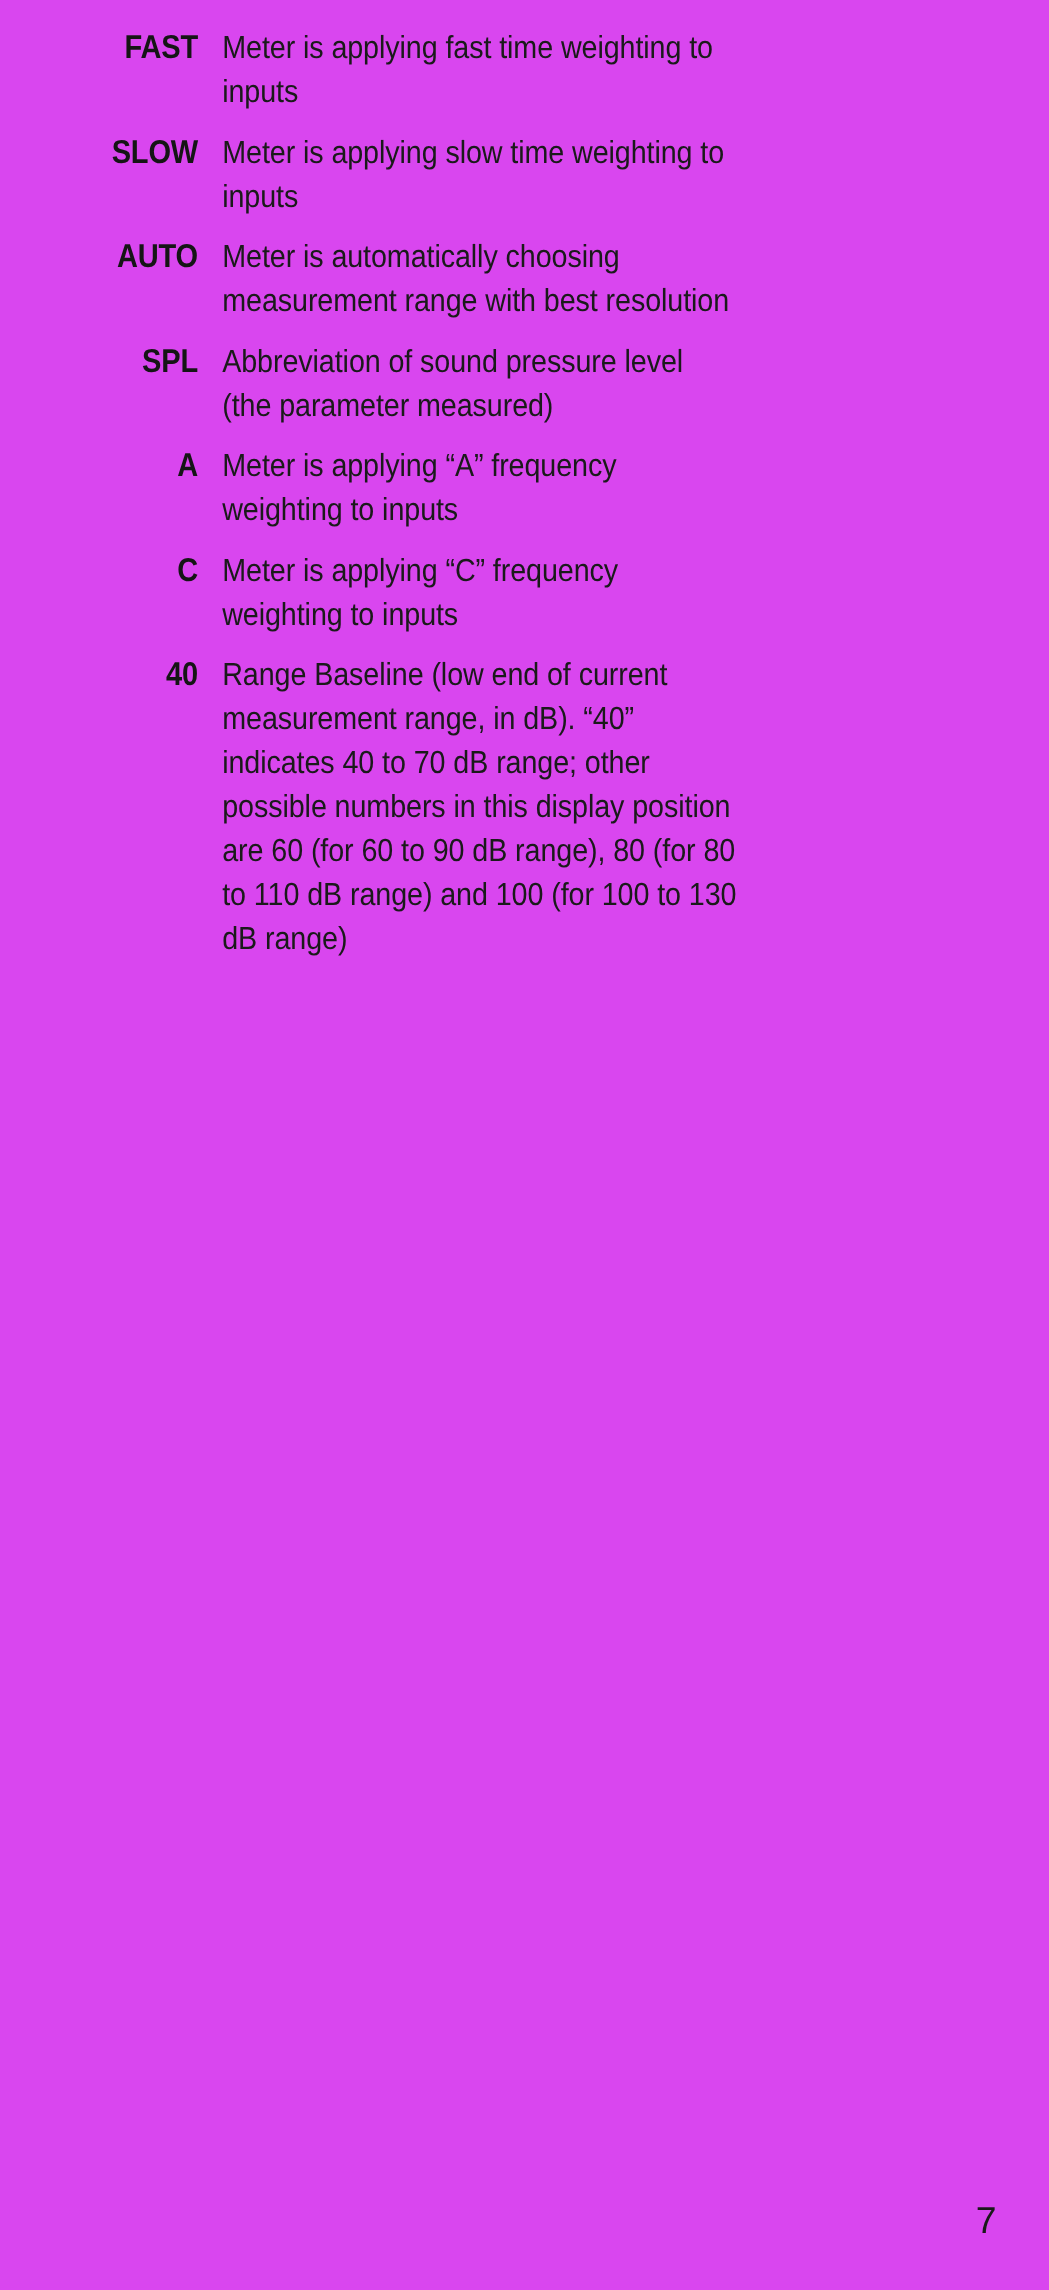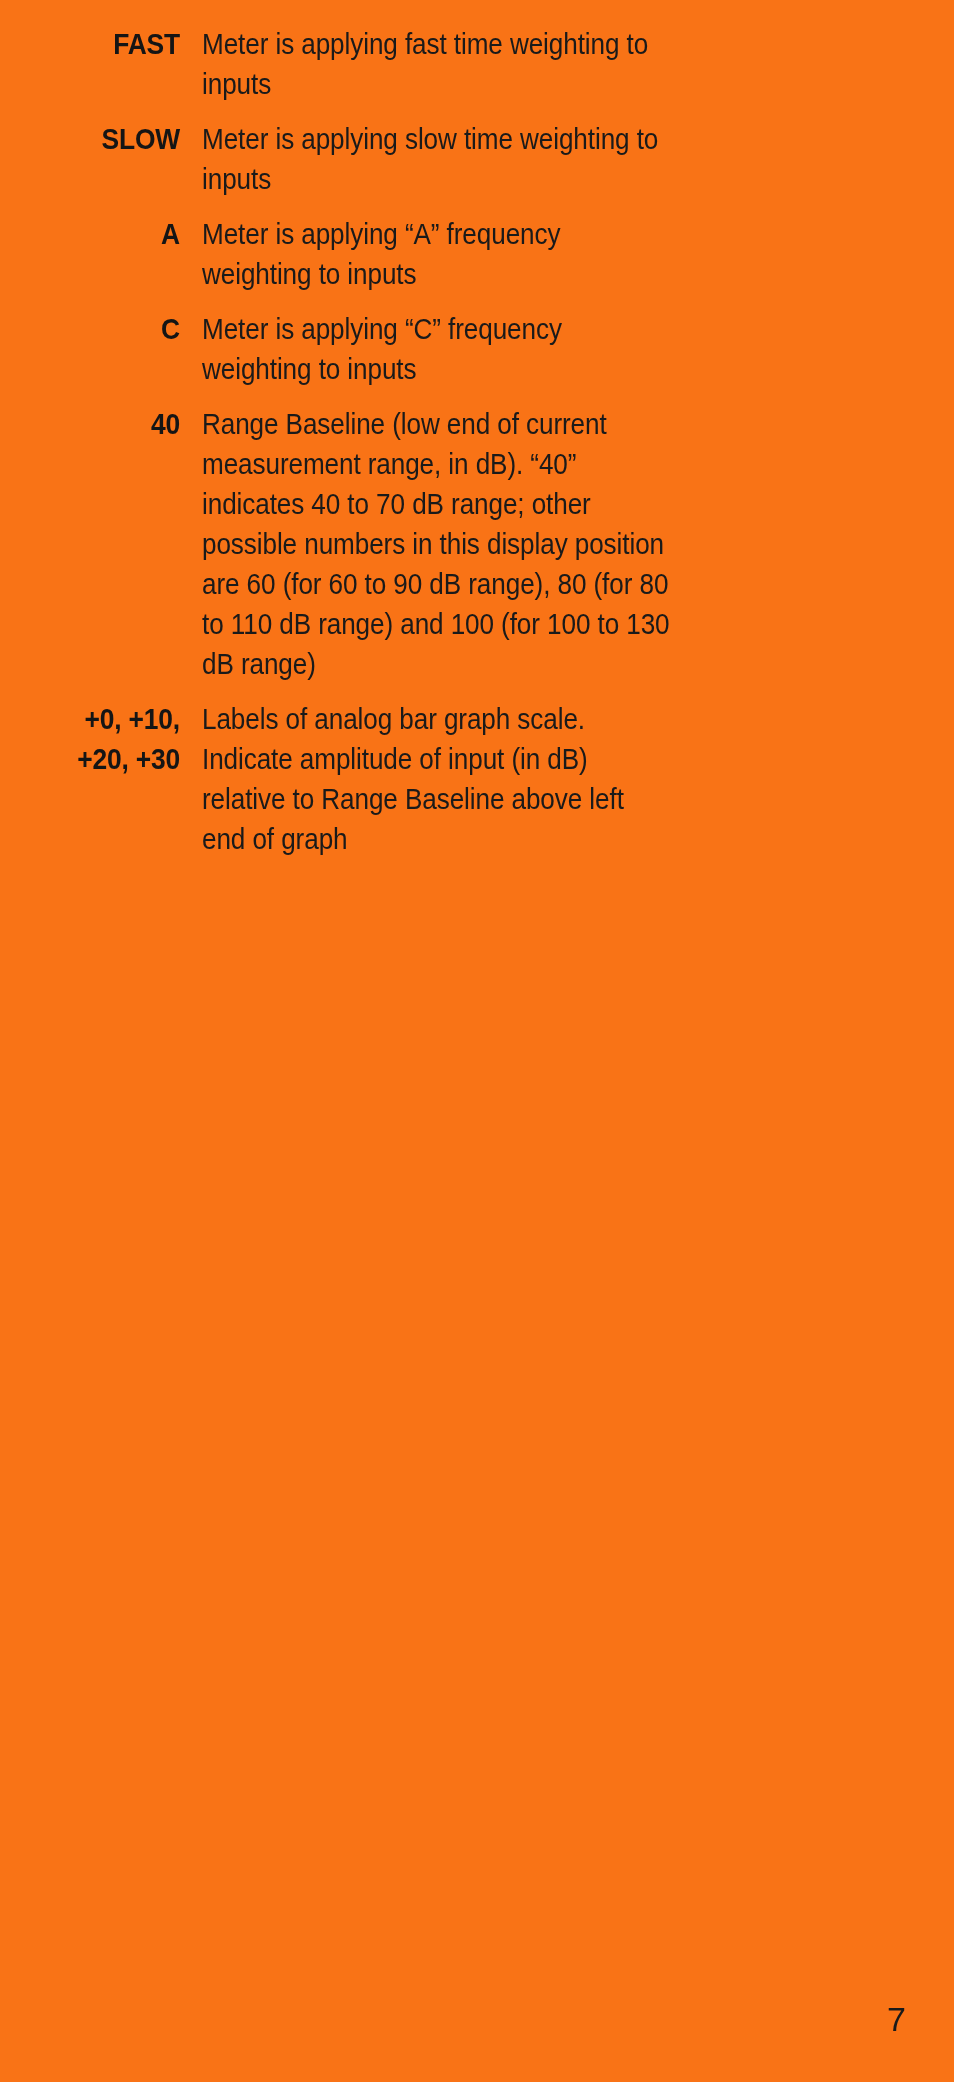--- a/index.html
+++ b/index.html
@@ -15,21 +15,21 @@
     color: #1a1a1a;
     overflow: hidden;
   }
 
   .page {
     position: absolute;
     left: 0;
     top: 0;
     width: 954px;
     height: 2082px;
-    background: #f97316;
+    background: #d946ef;
   }
 
   .glossary {
     position: absolute;
     left: 0;
     top: 24px;
     width: 954px;
   }
 
   .entry {
@@ -128,46 +128,47 @@
     <div class="entry">
       <div class="term">FAST</div>
       <div class="desc">Meter is applying fast time weighting to inputs</div>
     </div>
 
     <div class="entry">
       <div class="term">SLOW</div>
       <div class="desc">Meter is applying slow time weighting to inputs</div>
     </div>
 
+    <div class="entry">
+      <div class="term">AUTO</div>
+      <div class="desc">Meter is automatically choosing measurement range with best resolution</div>
+    </div>
 
 
 
+    <div class="entry">
+      <div class="term">SPL</div>
+      <div class="desc">Abbreviation of sound pressure level (the parameter measured)</div>
+    </div>
 
 
     <div class="entry">
       <div class="term">A</div>
       <div class="desc">Meter is applying “A” frequency weighting to inputs</div>
     </div>
 
     <div class="entry">
       <div class="term">C</div>
       <div class="desc">Meter is applying “C” frequency weighting to inputs</div>
     </div>
 
 
     <div class="entry">
       <div class="term">40</div>
       <div class="desc">Range Baseline (low end of current measurement range, in dB). “40” indicates 40 to 70 dB range; other possible numbers in this display position are 60 (for 60 to 90 dB range), 80 (for 80 to 110 dB range) and 100 (for 100 to 130 dB range)</div>
     </div>
 
-    <div class="entry">
-      <div class="term">
-        <span class="termline">+0, +10,</span>
-        <span class="termline">+20, +30</span>
-      </div>
-      <div class="desc">Labels of analog bar graph scale. Indicate amplitude of input (in dB) relative to Range Baseline above left end of graph</div>
-    </div>
 
   </div>
 
   <div class="page-number">7</div>
 
 </div>
 
 </body></html>

